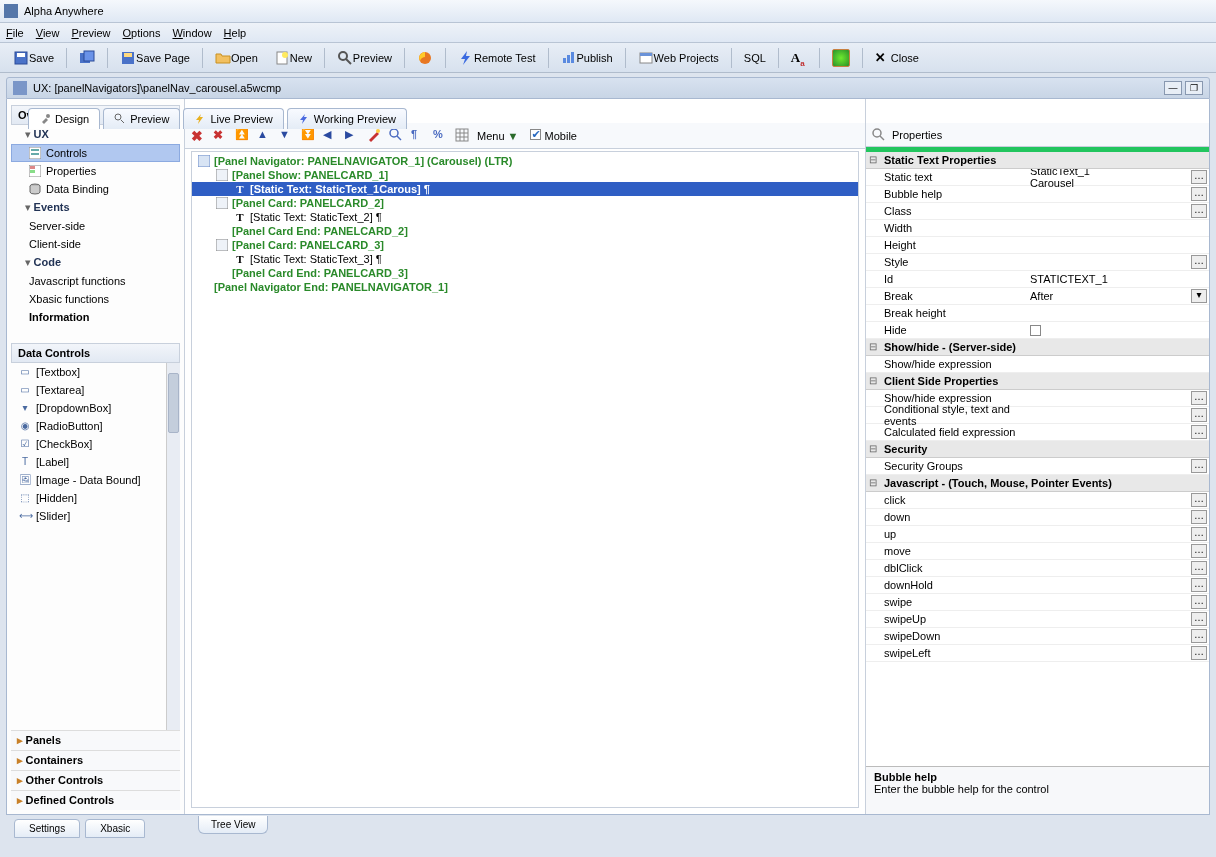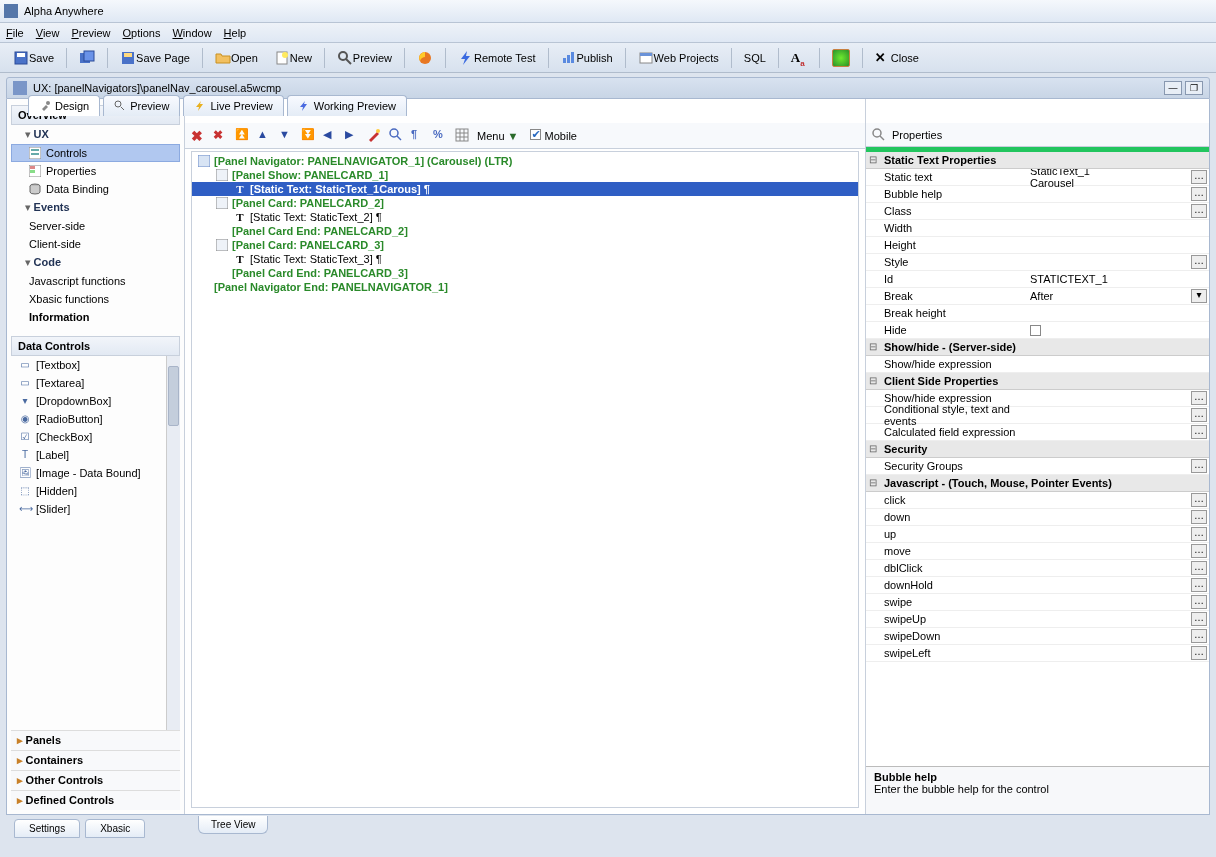--- a/index.html
+++ b/index.html
@@ -250,21 +250,21 @@
     <div class="litem">
         <span>Javascript functions</span>
       </div>
     <div class="litem">
         <span>Xbasic functions</span>
       </div>
     <div class="litem" style="font-weight:bold;">
         <span>Information</span>
       </div>
 
-    <div class="sect-head" style="margin-top:10px;">Data Controls</div>
+    <div class="sect-head" style="margin-top:17px;">Data Controls</div>
     <div class="dclist" id="dclist">
       <div class="dcscroll">
           <div class="thumb"></div>
         </div>
     <div class="litem" style="padding-left: 8px;">
           <span class="iico" style="color:#4a6aa0;font-size:10px;text-align:center;">▭</span>
           <span>[Textbox]</span>
         </div>
         <div class="litem" style="padding-left: 8px;">
           <span class="iico" style="color:#4a6aa0;font-size:10px;text-align:center;">▭</span>
@@ -605,21 +605,21 @@
           </div>
         </div>
       </div>
     <div class="helpbox">
       <div class="ht">Bubble help</div>
       <div>Enter the bubble help for the control</div>
     </div>
   </div>
 </div>
 
-<div class="tabs" style="position:absolute; top:89px; left:20px;">
+<div class="tabs" style="position:absolute; top:102px; left:20px;">
   <div class="tab active">
       <span>
         <svg width="12" height="12">
           <path d="M3 9l4-4 2 2-4 4z" fill="#888"></path>
           <circle cx="9" cy="3" r="2" fill="#888"></circle>
         </svg>
       </span>
       <span>Design</span>
     </div>
   <div class="tab">

